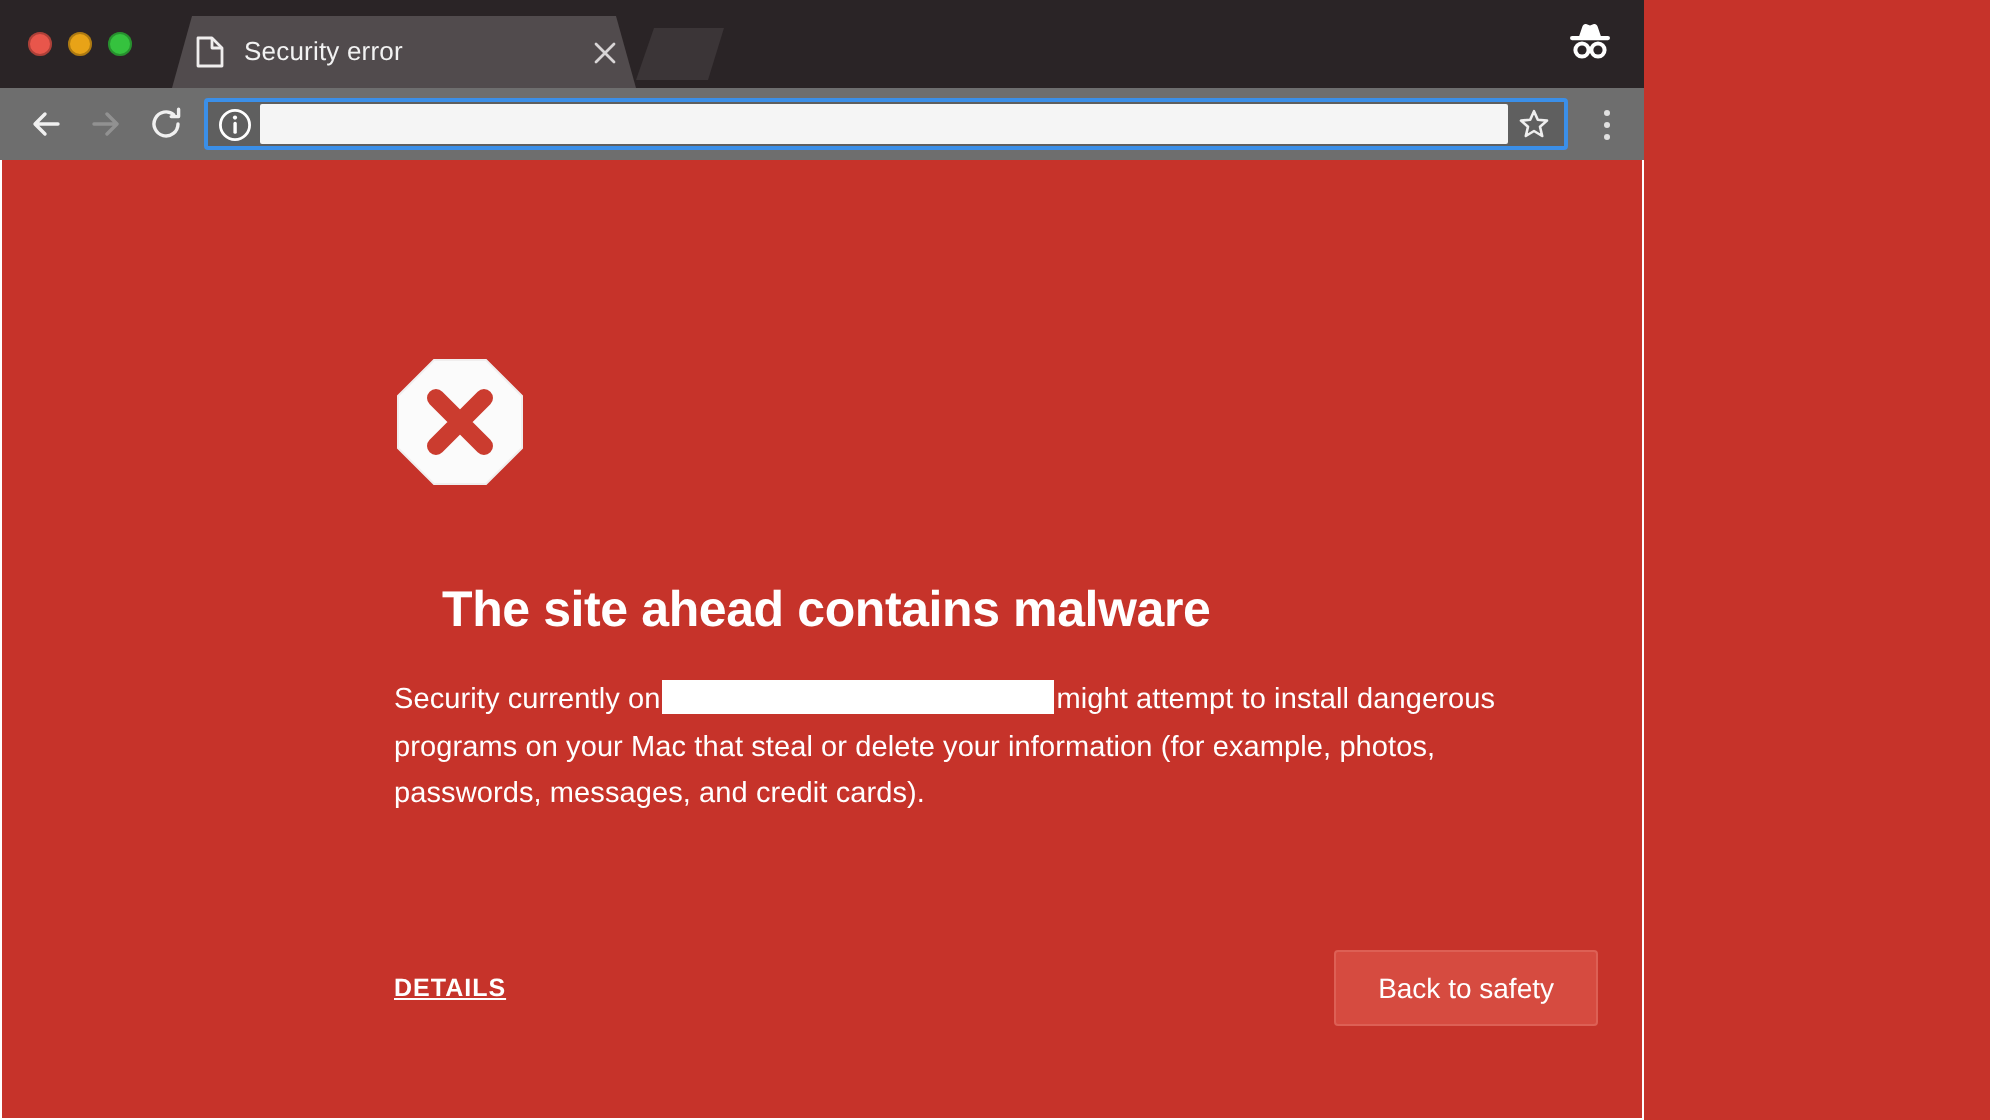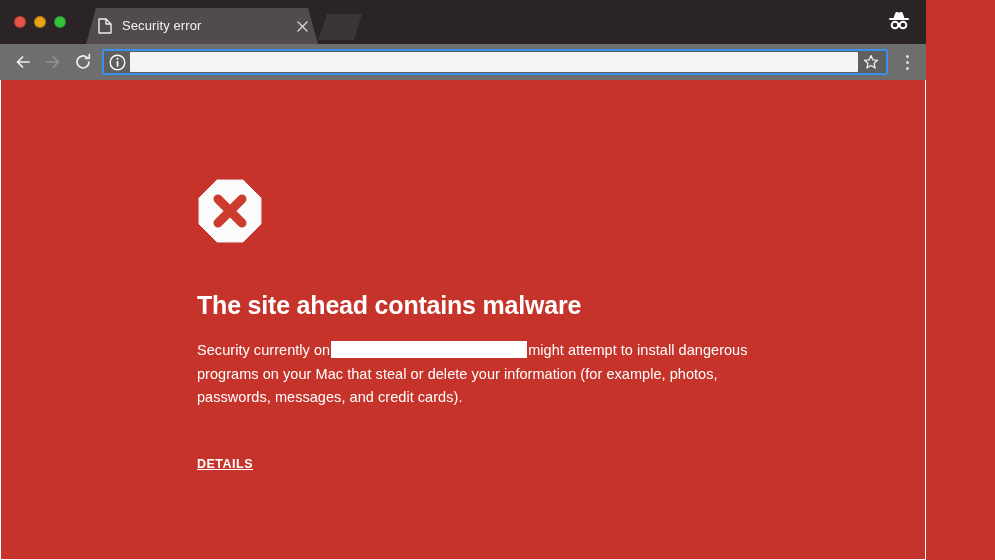--- a/index.html
+++ b/index.html
@@ -17,21 +17,21 @@
     width: 995px;
     height: 560px;
     background: #c6332a;
     overflow: hidden;
   }
 
   
   .browser-window {
     position: absolute;
     left: 0; top: 0;
-    width: 926px;
+    width: 822px;
     height: 560px;
     background: #14532d;
     display: flex;
     flex-direction: column;
   }
 
   
   .tab-strip {
     position: relative;
     height: 44px;
@@ -208,20 +208,21 @@
     position: relative;
   }
 
   .headline {
     color: #ffffff;
     font-size: 25px;
     font-weight: bold;
     line-height: 30px;
     letter-spacing: -.2px;
     margin-bottom: 19px;
+    margin-left: 24px;
   }
 
   .body-copy {
     color: #ffffff;
     font-size: 14.5px;
     line-height: 23.5px;
     max-width: 585px;
     letter-spacing: .05px;
   }
   .redaction {
@@ -229,21 +230,21 @@
     width: 196px;
     height: 17px;
     background: #ffffff;
     vertical-align: -3px;
     margin: 0 1px;
   }
 
   .actions {
     position: absolute;
     left: 196px;
-    top: 377px;
+    top: 395px;
     width: 602px;
     display: flex;
     align-items: center;
     justify-content: space-between;
   }
   .details-link {
     color: #ffffff;
     font-size: 12.5px;
     font-weight: bold;
     letter-spacing: .5px;
@@ -362,17 +363,18 @@
 
         <div class="headline">The site ahead contains malware</div>
 
         <div class="body-copy">
           <span>Security currently on</span><span class="redaction"></span><span>might attempt to install dangerous programs on your Mac that steal or delete your information (for example, photos, passwords, messages, and credit cards).</span>
         </div>
       </div>
 
       <div class="actions">
         <a class="details-link" href="#">DETAILS</a>
+        <button class="safety-btn">Back to safety</button>
       </div>
 
     </div>
   </div>
 </div>
 
 </body></html>

